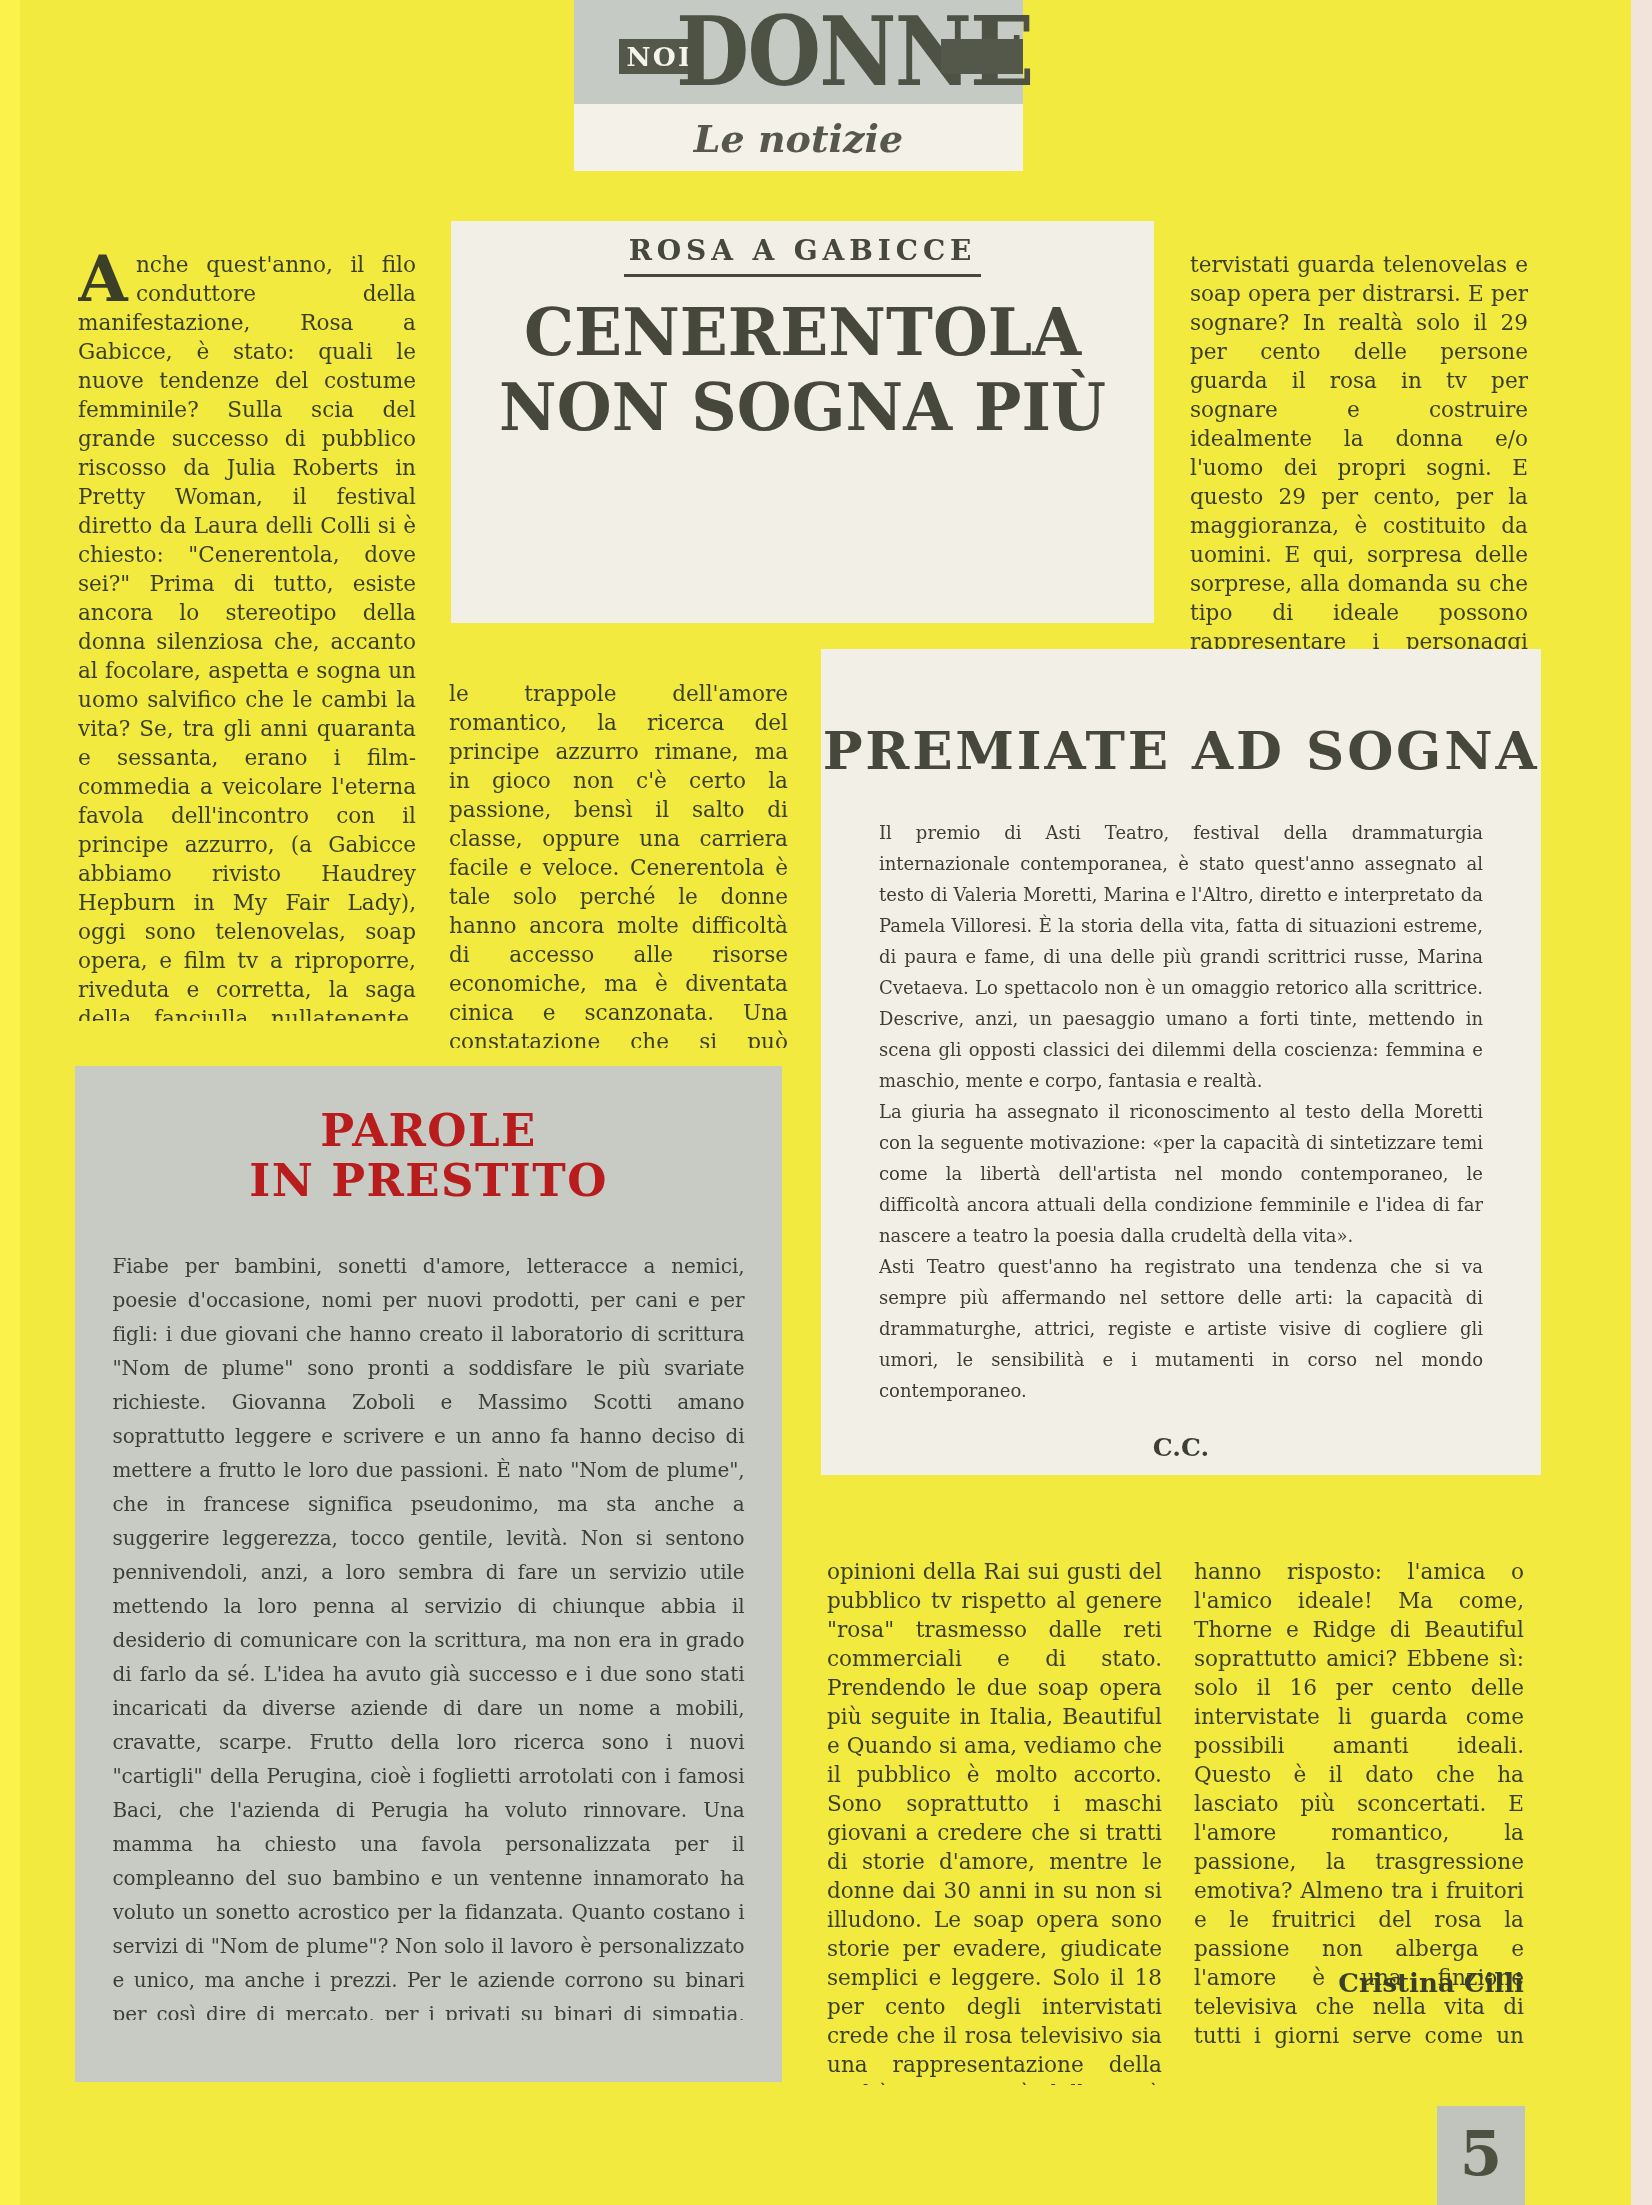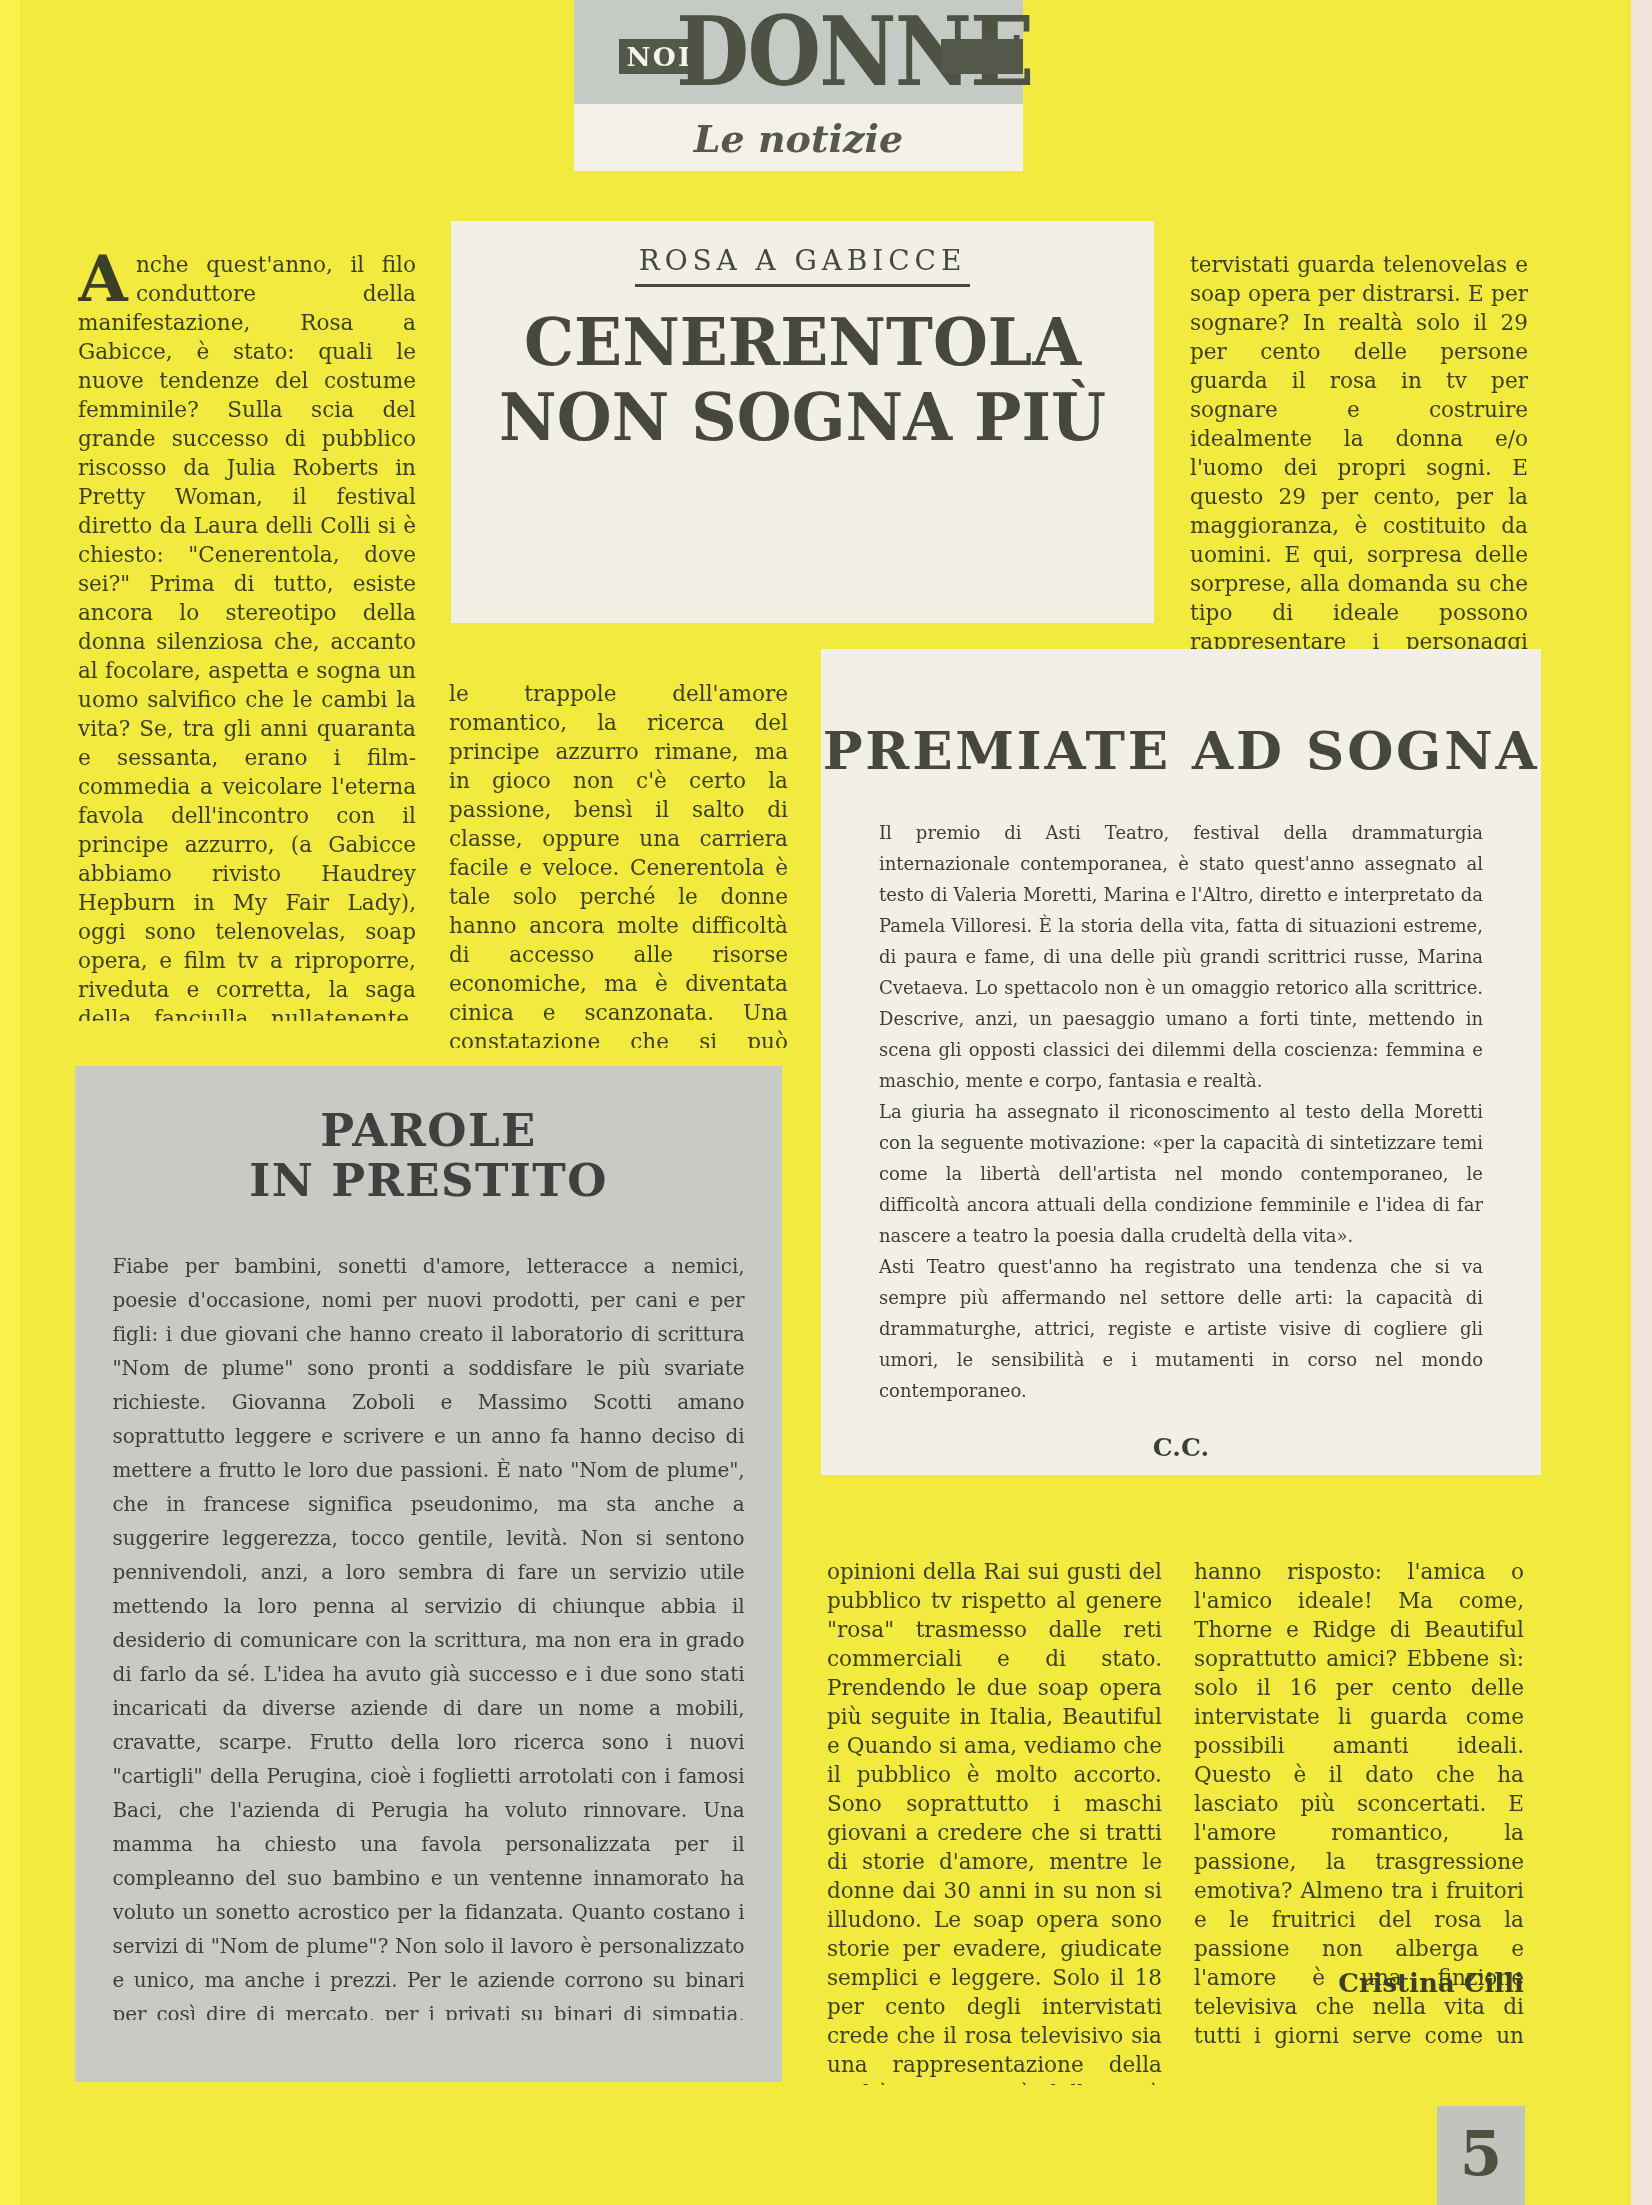--- a/index.html
+++ b/index.html
@@ -42,37 +42,37 @@
   .col-bright{left:1194px;top:1528px;width:330px;height:523px;}
   .dropcap{
     float:left;font-size:64px;line-height:50px;font-weight:bold;
     margin:4.2px 8.3px 0 0;color:#3b3f28;
   }
   .byline{left:1194px;top:1968px;width:330px;text-align:right;
     font-size:26px;font-weight:bold;color:#3b3f28;}
 
   
   .hero-box{left:451px;top:221px;width:703px;height:402px;background:#f2f0e6;text-align:center;color:#45483a;}
-  .kicker{display:inline-block;margin-top:23px;font-size:28px;font-weight:normal;letter-spacing:4.9px;
+  .kicker{display:inline-block;margin-top:13px;font-size:28px;font-weight:bold;letter-spacing:4.9px;
     border-bottom:3.5px solid #45483a;padding:0 4.2px 7px 4.2px;}
   .hero-title{margin-top:18px;font-size:65px;line-height:75px;font-weight:bold;
     letter-spacing:0px;white-space:pre-line;transform:scaleX(0.97);transform-origin:center;}
   .hero-deck{margin-top:24px;font-size:29px;line-height:39px;white-space:pre-line;}
 
   
   .asti-box{left:821px;top:649px;width:720px;height:826px;background:#f2f0e6;color:#3d3f33;}
   .asti-title{text-align:center;margin-top:70px;font-size:53px;font-weight:bold;letter-spacing:2.8px;color:#45483a;}
   .asti-body{width:604px;margin:36px auto 0 auto;font-size:18px;line-height:31px;
     text-align:justify;white-space:pre-line;height:612px;overflow:hidden;}
   .asti-sig{width:604px;margin:4.2px auto 0 auto;text-align:center;font-size:25px;font-weight:bold;}
 
   
   .parole-box{left:75px;top:1066px;width:707px;height:1016px;background:#c7cbc4;color:#3e3e36;}
   .parole-title{text-align:center;margin-top:40px;font-size:45px;line-height:50px;font-weight:bold;
-    letter-spacing:1.4px;white-space:pre-line;color:#404040;}
+    letter-spacing:1.4px;white-space:pre-line;color:#b91c1c;}
   .parole-body{width:632px;margin:43px auto 0 auto;font-size:20px;line-height:34px;
     text-align:justify;white-space:pre-line;height:771px;overflow:hidden;letter-spacing:-0.1px;}
   .parole-sig{width:632px;margin:2.8px auto 0 auto;text-align:right;font-size:25px;font-weight:bold;}
 
   
   .pagenum-box{left:1437px;top:2106px;width:88px;height:99px;background:#c0c4bd;
     text-align:center;}
   .pagenum{line-height:96px;font-size:61px;font-weight:bold;color:#4c5140;}
 </style>
 </head>

